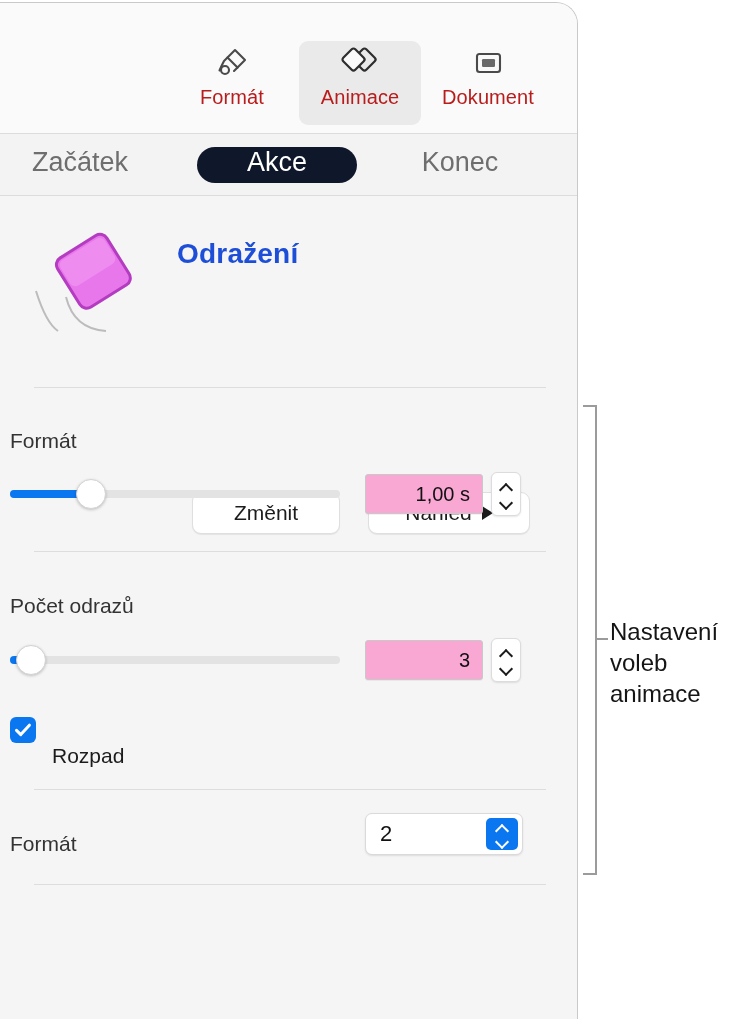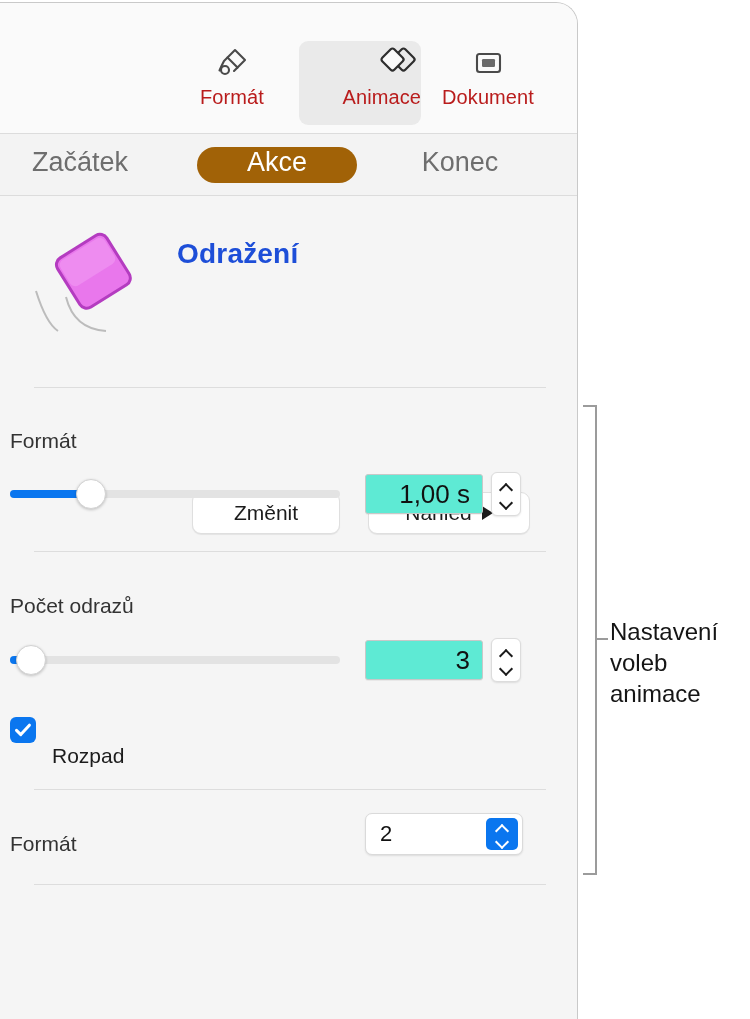--- a/index.html
+++ b/index.html
@@ -46,21 +46,21 @@
     top: 38px;
     width: 122px;
     height: 84px;
     display: flex;
     flex-direction: column;
     align-items: center;
     justify-content: flex-start;
     border-radius: 9px;
     background: transparent;
   }
-  .tool-btn.selected { background: #eaeaea; align-items: flex-end; }
+  .tool-btn.selected { background: #eaeaea; }
   .tool-btn .ticon {
     height: 44px;
     display: flex; align-items: center; justify-content: center;
   }
   .tool-btn .tlabel {
     font-size: 20px;
     color: #b91c1c;
     letter-spacing: .1px;
     line-height: 24px;
   }
@@ -80,21 +80,21 @@
     position: absolute;
     top: 13px;
     height: 36px;
     display: flex; align-items: flex-start; justify-content: center;
     font-size: 27px;
     color: #6e6e6e;
     border-radius: 18px;
     padding: 0 18px;
   }
   .tab.active {
-    background: #a16207;
+    background: #0f172a;
     color: #ffffff;
     font-weight: normal;
   }
   #tab-start  { left: 36px;  width: 134px; }
   #tab-action { left: 220px; width: 160px; }
   #tab-end    { left: 418px; width: 130px; }
 
   
   .body { position: absolute; left: 0; top: 193px; width: 602px; bottom: 0; background:#f5f5f5; }
 
@@ -155,26 +155,26 @@
     width: 30px; height: 30px; border-radius: 50%;
     background: #ffffff;
     border: 1px solid #d3d3d3;
     box-shadow: 0 1px 3px rgba(0,0,0,.22);
   }
 
   
   .num-field {
     position: absolute;
     height: 40px;
-    background: #5eead4;
+    background: #f9a8d4;
     border: 1px solid #c8c8c8;
     border-radius: 3px;
     display: flex; align-items: center; justify-content: flex-end;
     padding-right: 12px;
-    font-size: 26px; color: #111111;
+    font-size: 20px; color: #111111;
     box-shadow: 0 1px 0 rgba(0,0,0,.05);
   }
   .stepper {
     position: absolute;
     width: 30px; height: 44px;
     background: #ffffff;
     border: 1px solid #dcdcdc;
     border-radius: 6px;
     box-shadow: 0 1px 2px rgba(0,0,0,.10);
     display: flex; flex-direction: column;

